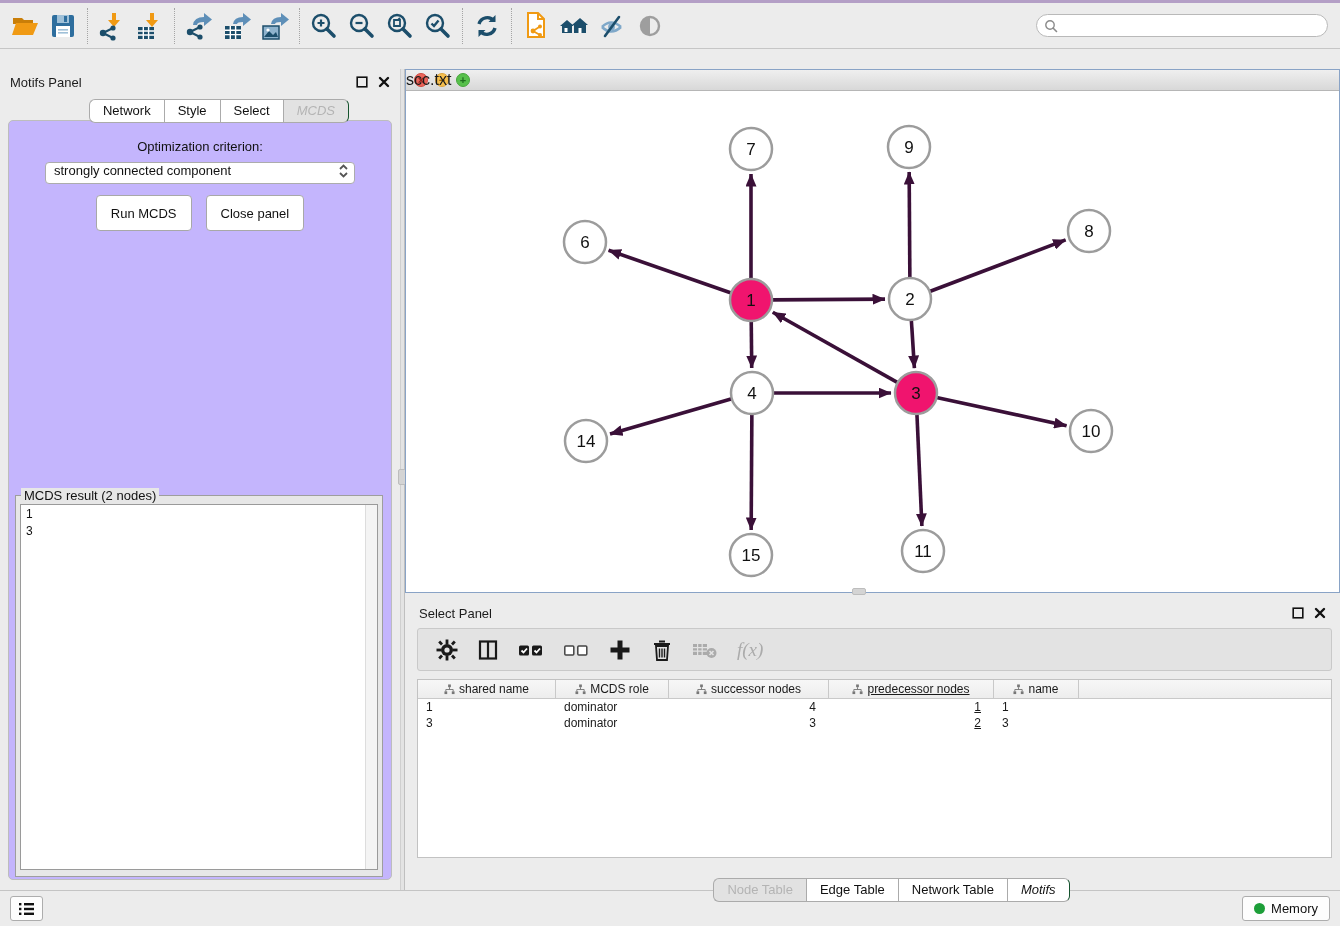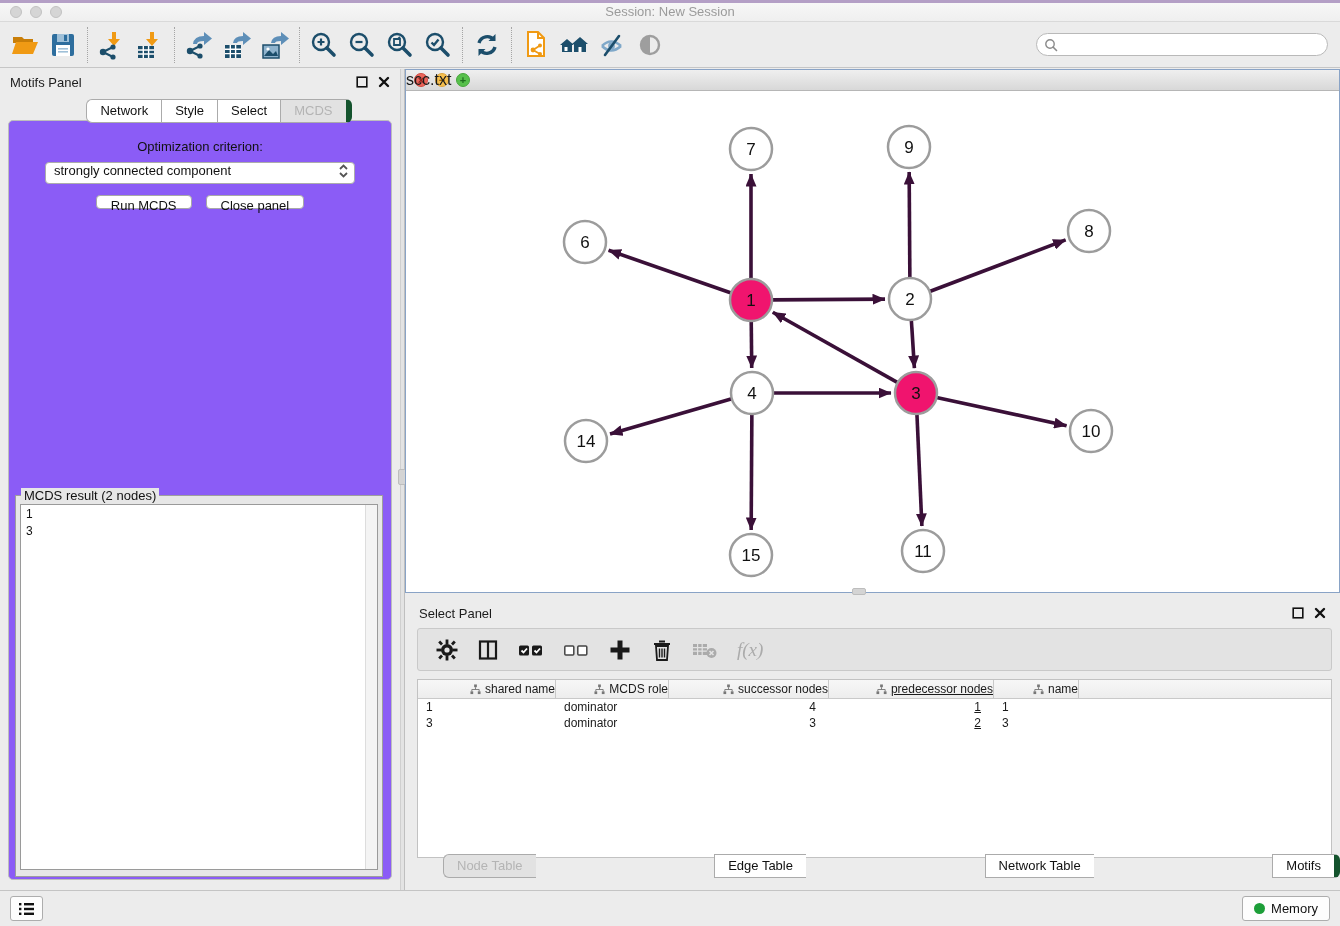--- a/index.html
+++ b/index.html
@@ -23,28 +23,28 @@
   .searchbox input { border:none; outline:none; flex:1; font-size:12px; background:transparent; height:18px; }
 
   
   .control-panel { position:absolute; left:0; top:66px; width:400px; height:824px; background:#ECECEC; }
   .panel-header { height:26px; display:flex; align-items:center; padding:0 10px; }
   .panel-title { font-size:13px; color:#1c1c1c; flex:1; }
   .ph-icons { display:flex; gap:10px; align-items:center; }
   .cp-tabs { display:flex; justify-content:center; position:relative; z-index:2; margin-top:4px;padding-left:38px; }
   .tab { font-size:13px; padding:3px 13px 4px; background:#FFF; border:1px solid #ABABAB; border-right:none; color:#111; }
   .tab:first-child { border-radius:6px 0 0 6px; }
-  .tab:last-child { border-radius:0 6px 6px 0; border-right:6px solid #14532d; }
+  .tab:last-child { border-radius:0 6px 6px 0; border-right:1px solid #14532d;font-style:italic; }
   .tab.active { background:#E2E2E2; color:#B4B4B4; }
-  .cp-pane { position:absolute; left:8px; right:8px; top:51px; bottom:13px; background:#8b5cf6; border:1px solid #BDBDBD; border-radius:5px; }
+  .cp-pane { position:absolute; left:8px; right:8px; top:51px; bottom:13px; background:#c4b5fd; border:1px solid #BDBDBD; border-radius:5px; }
   .opt-label { position:absolute; top:18px; width:100%; text-align:center; font-size:13px; color:#111; }
   .cp-select { position:absolute; top:41px; left:36px; width:310px; height:22px; background:#FFF; border:1px solid #ACACAC; border-radius:4px; display:flex; align-items:flex-start; font-size:13px; padding-left:8px; color:#111; }
   .cp-select .chevrons { margin-left:auto; margin-right:5px; }
   .btn-row { position:absolute; top:74px; width:100%; display:flex; justify-content:center; gap:14px; }
-  .mac-btn { font-size:13px; color:#111; background:#FFF; border:1px solid #A8A8A8; border-radius:4px; padding:2px 14px; height:14px; line-height:15px; }
+  .mac-btn { font-size:13px; color:#111; background:#FFF; border:1px solid #A8A8A8; border-radius:4px; padding:2px 14px; height:36px; line-height:15px; }
   .mcds-fieldset { position:absolute; left:6px; right:8px; top:374px; bottom:2px; border:1px solid #9E9E9E; background:#E7E7E7; }
   .mcds-legend { position:absolute; top:-8px; left:5px; background:#E7E7E7; padding:0 3px; font-size:13px; color:#111;text-align:center; }
   .mcds-text { position:absolute; left:4px; right:4px; top:8px; bottom:6px; background:#FFF; border:1px solid #9A9A9A; display:flex; }
   .mcds-lines { flex:1; padding:1px 5px; font-size:12px; color:#111; line-height:17px; white-space:pre-line; }
   .mcds-scroll { width:12px; background:#F4F4F4; border-left:1px solid #DDD; }
 
   
   .vsplit { position:absolute; left:400px; top:66px; width:5px; height:824px; background:#E3E3E3; border-left:1px solid #CFCFCF; border-right:1px solid #BFBFBF; }
   .vsplit-handle { position:absolute; left:-3px; top:400px; width:9px; height:16px; background:#D4D4D4; border:1px solid #BDBDBD; border-radius:2px; }
   .hsplit-handle { position:absolute; left:852px; top:585px; width:14px; height:7px; background:#D4D4D4; border:1px solid #BDBDBD; border-radius:2px; z-index:5; }
@@ -59,48 +59,40 @@
   .tbtn.green { background:#57C04B; border:1px solid #47A53C; color:#1F6E1F; }
   .net-title { position:absolute; left:0; right:0; text-align:left; font-size:16px; color:#1a1a1a; }
   .net-canvas { width:933px; height:501px; background:#FFF; }
 
   
   .table-panel { position:absolute; left:405px; top:595px; width:935px; height:295px; background:#ECECEC; }
   .tp-toolbar { position:absolute; left:12px; right:8px; top:30px; height:43px; background:#E3E3E3; border:1px solid #C9C9C9; border-radius:3px; display:flex; align-items:center; gap:19px; padding-left:18px; }
   .fx { font-family:"Liberation Serif", serif; font-style:italic; font-size:19px; color:#ABABAB; }
   .tp-table { position:absolute; left:12px; right:8px; top:81px; height:179px; background:#FFF; border:1px solid #C2C2C2; font-size:12px; }
   .tp-head { display:flex; height:19px; background:linear-gradient(#F7F7F7,#EDEDED); border-bottom:1px solid #C9C9C9; }
-  .th { display:flex; align-items:center; justify-content:flex-end; gap:4px; border-right:1px solid #C9C9C9; color:#1a1a1a; }
+  .th { display:flex; align-items:center; justify-content:center; gap:4px; border-right:1px solid #C9C9C9; color:#1a1a1a; }
   .tp-row { display:flex; height:16px; align-items:center; color:#1a1a1a; }
   .td { padding:0 8px; overflow:hidden; }
   .c0 { width:138px; } .c1 { width:113px; } .c2 { width:160px; } .c3 { width:165px;text-decoration:underline; } .c4 { width:85px; }
   .td.c2,.td.c3 { text-align:right; padding-right:13px; }
-  .tp-tabs { position:absolute; top:252px; width:100%; display:flex; justify-content:space-between; }
+  .tp-tabs { position:absolute; top:276px; width:100%; display:flex; justify-content:center; }
 
   
   .statusbar { position:absolute; left:0; bottom:0; width:100%; height:36px; background:#ECECEC; border-top:1px solid #C4C4C4; display:flex; align-items:center; padding:0 10px; }
   .sb-btn { background:#FDFDFD; border:1px solid #ADADAD; border-radius:3px; height:25px; display:flex; align-items:center; justify-content:center; padding:0 7px; }
   .memory-btn { margin-left:auto; gap:6px; display:flex; font-size:13px; color:#111; padding:0 11px; }
   .mem-dot { width:11px; height:11px; border-radius:50%; background:#1C9E38; }
 
   svg { display:block; }
 </style>
 </head>
 <body>
 
 <div class="window">
 
-  <div class="titlebar">
-    <div class="tl-dots">
-      <div class="tl-dot"></div>
-      <div class="tl-dot"></div>
-      <div class="tl-dot"></div>
-    </div>
-    <div class="win-title">Session: New Session</div>
-  </div>
 
   <div class="toolbar">
     <div class="tb-btn">
       <svg width="30" height="30" viewBox="0 0 30 30">
         <path d="M3 7 h9 l2 2 h9 v4 H3 z" fill="#C97E08"></path>
         <path d="M6 12 h22 l-5 12 H2 z" fill="#F09A14"></path>
       </svg>
     </div>
     <div class="tb-btn">
       <svg width="28" height="28" viewBox="0 0 28 28">

